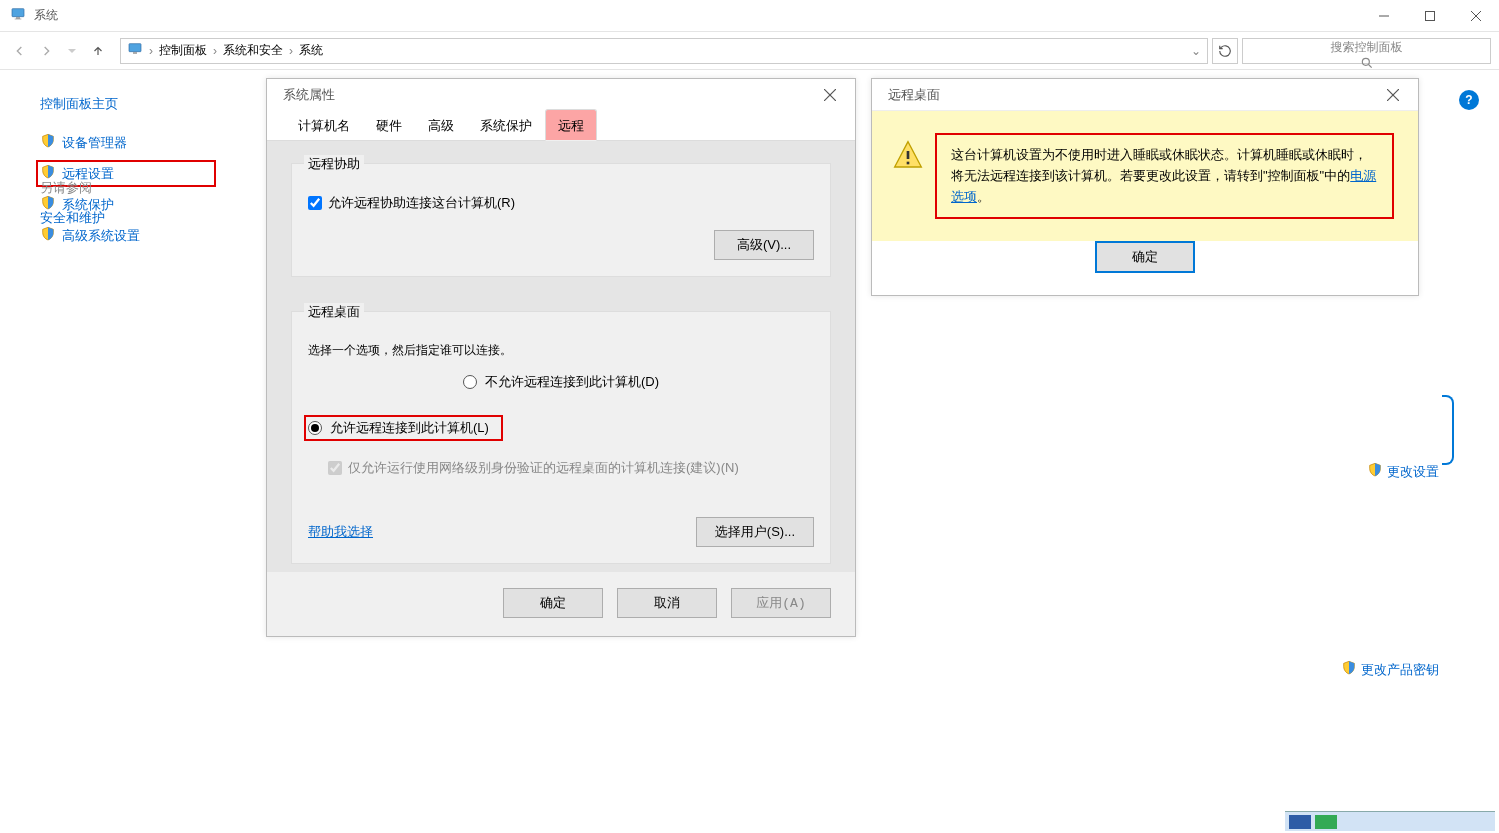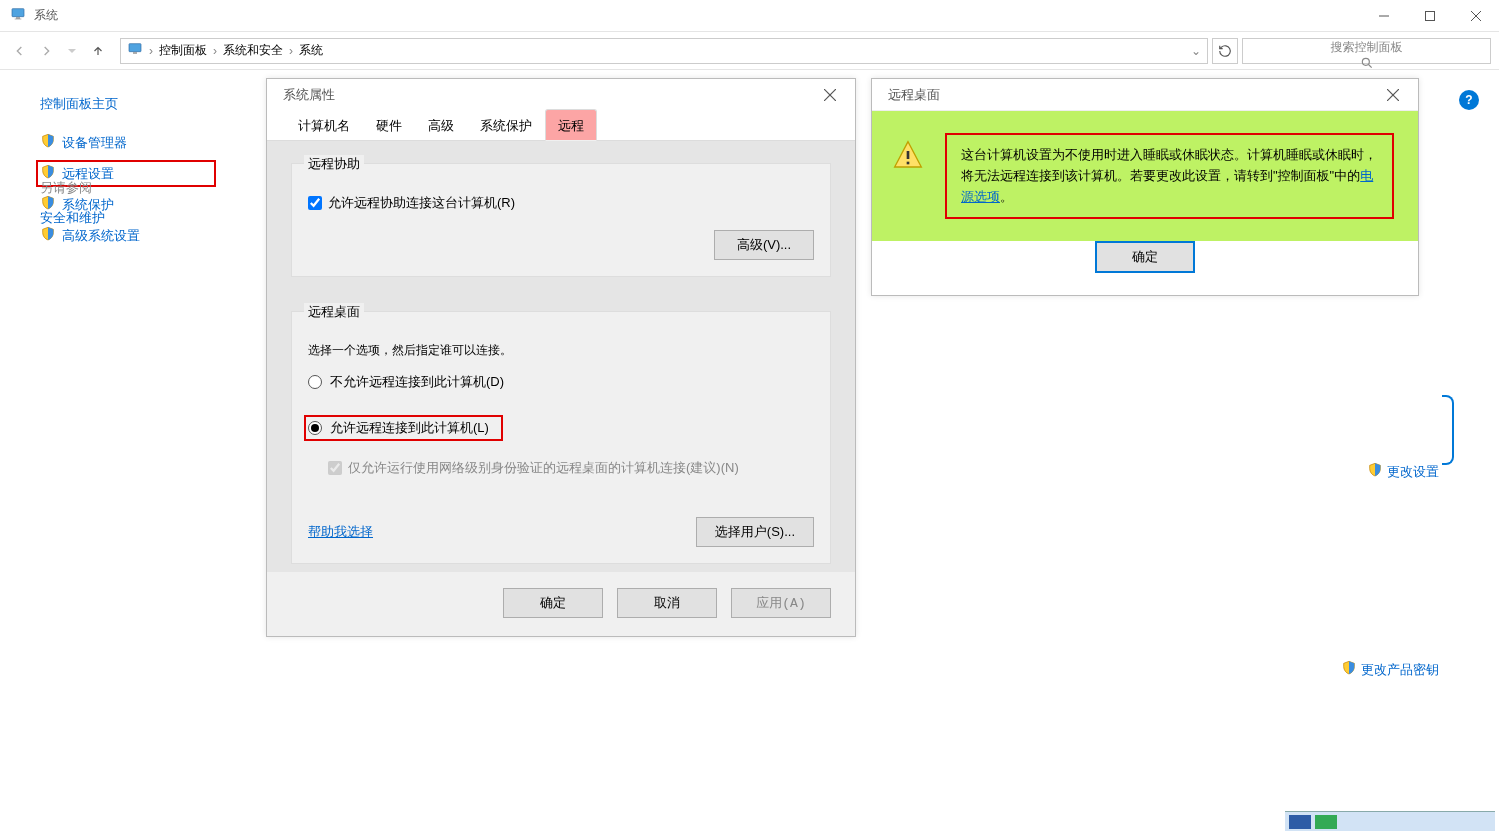--- a/index.html
+++ b/index.html
@@ -52,34 +52,34 @@
   .dlg-tab { padding: 7px 12px 5px; font-size: 13px; color: #000; border: 1px solid transparent; border-bottom: none; }
   .dlg-tab.active { background: #fca5a5; border-color: #dcdcdc; border-bottom: 1px solid #f0f0f0; margin-bottom: -1px; border-top-left-radius: 3px; border-top-right-radius: 3px; }
   .dlg-body { background: #e5e5e5; padding: 22px 24px 8px; }
   .fieldset { border: 1px solid #ddd; padding: 18px 16px 16px; position: relative; background: #f0f0f0; }
   .fieldset .legend { position: absolute; top: -9px; left: 12px; background: #f0f0f0; padding: 0 4px; font-size: 13px; }
   .chk { display: flex; align-items: center; gap: 6px; margin: 12px 0; font-size: 13px; }
   .chk input { width: 14px; height: 14px; }
   .link { color: #0066cc; text-decoration: underline; cursor: pointer; font-size: 13px; }
   .btn { background: #e1e1e1; border: 1px solid #adadad; min-width: 100px; padding: 5px 18px; font-size: 13px; display: inline-flex; justify-content: center; }
   .btn-row-right { display: flex; justify-content: flex-end; margin-top: 10px; }
-  .radio { display: flex; align-items: center; gap: 8px; margin: 14px 0; font-size: 13px; }
+  .radio { display: flex; align-items: center; gap: 8px; margin: 14px 0; font-size: 13px; justify-content: center; }
   .radio-dot { width: 14px; height: 14px; border: 1px solid #555; border-radius: 50%; display: inline-flex; align-items: center; justify-content: center; background: #fff; }
   .radio-dot.checked::after { content: ""; width: 8px; height: 8px; background: #000; border-radius: 50%; }
   .radio.highlight { outline: 2px solid #e00000; outline-offset: 2px; display: inline-flex; padding-right: 10px; }
   .sub-chk { margin-left: 20px; color: #888; font-size: 13px; }
   .sub-chk input { accent-color: #888; }
   .btn-row-split { display: flex; justify-content: space-between; align-items: center; margin-top: 40px; }
   .dlg-footer { background: #f0f0f0; display: flex; justify-content: flex-end; gap: 14px; padding: 16px 24px 18px; }
   .btn.disabled { color: #888; font-family: Liberation Mono, monospace; }
 
   
   .msgbox { position: absolute; left: 871px; top: 8px; width: 548px; border: 1px solid #bbb; background: #fff; box-shadow: 0 0 6px rgba(0,0,0,0.1); }
   .msg-titlebar { height: 32px; display: flex; align-items: center; padding: 0 10px 0 16px; border-bottom: 1px solid #eee; }
-  .msg-body { padding: 22px 24px 22px 20px; display: flex; gap: 21px; background: #bef264; }
+  .msg-body { padding: 22px 24px 22px 20px; display: flex; gap: 11px; background: #fef9c3; }
   .warn-icon { flex: 0 0 auto; margin-top: 6px; }
   .msg-text-box { border: 2px solid #e00000; padding: 10px 14px; font-size: 13px; line-height: 1.6; }
   .msg-text-box a { color: #0066cc; text-decoration: underline; }
   .msg-footer { display: flex; justify-content: center; padding: 0 0 22px; background: #fff; }
   .btn.primary { border: 2px solid #0078d7; background: #e1e1e1; min-width: 100px; }
 
   .taskbar-hint { position: absolute; right: 4px; bottom: 2px; width: 210px; height: 20px; background: #d2e3f5; border-top: 1px solid #8aa; display:flex; align-items:center; padding-left:4px; gap:4px;}
   .taskbar-hint div{width:22px;height:14px;background:#2d5ca6;}
   .bracket { position:absolute; right:45px; top:325px; width:12px; height:70px; border-right:2px solid #0078d7; border-top:2px solid #0078d7; border-bottom:2px solid #0078d7; border-top-right-radius:8px; border-bottom-right-radius:8px;}
 </style>

